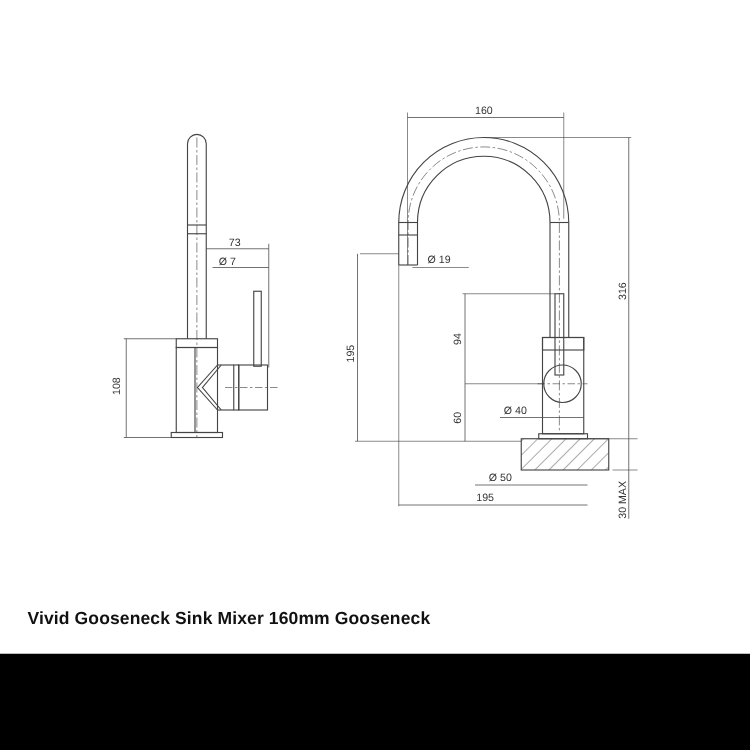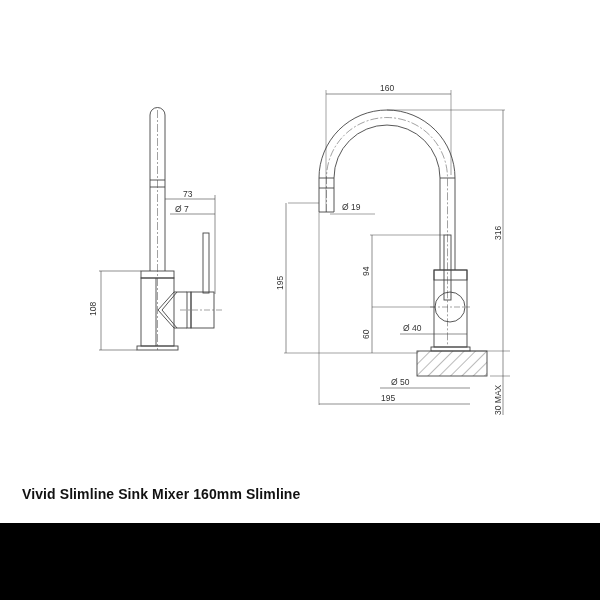--- a/index.html
+++ b/index.html
@@ -97,18 +97,18 @@
   <text class="dim" x="0" y="0" transform="translate(283,290) rotate(-90)">195</text>
   <text class="dim" x="0" y="0" transform="translate(369,276) rotate(-90)">94</text>
   <text class="dim" x="0" y="0" transform="translate(369,339) rotate(-90)">60</text>
   <text class="dim" x="403" y="331">Ø 40</text>
   <text class="dim" x="391" y="385">Ø 50</text>
   <text class="dim" x="381" y="401">195</text>
   <text class="dim" x="0" y="0" transform="translate(501,240) rotate(-90)">316</text>
   <text class="dim" x="0" y="0" transform="translate(501,415) rotate(-90)">30 MAX</text>
 </svg>
 
-<div class="title">Vivid Slimline Sink Mixer 160mm Slimline</div>
+<div class="title">Vivid Gooseneck Sink Mixer 160mm Gooseneck</div>
 
 <div class="footer">
   
   
 </div>
 
 </body></html>

